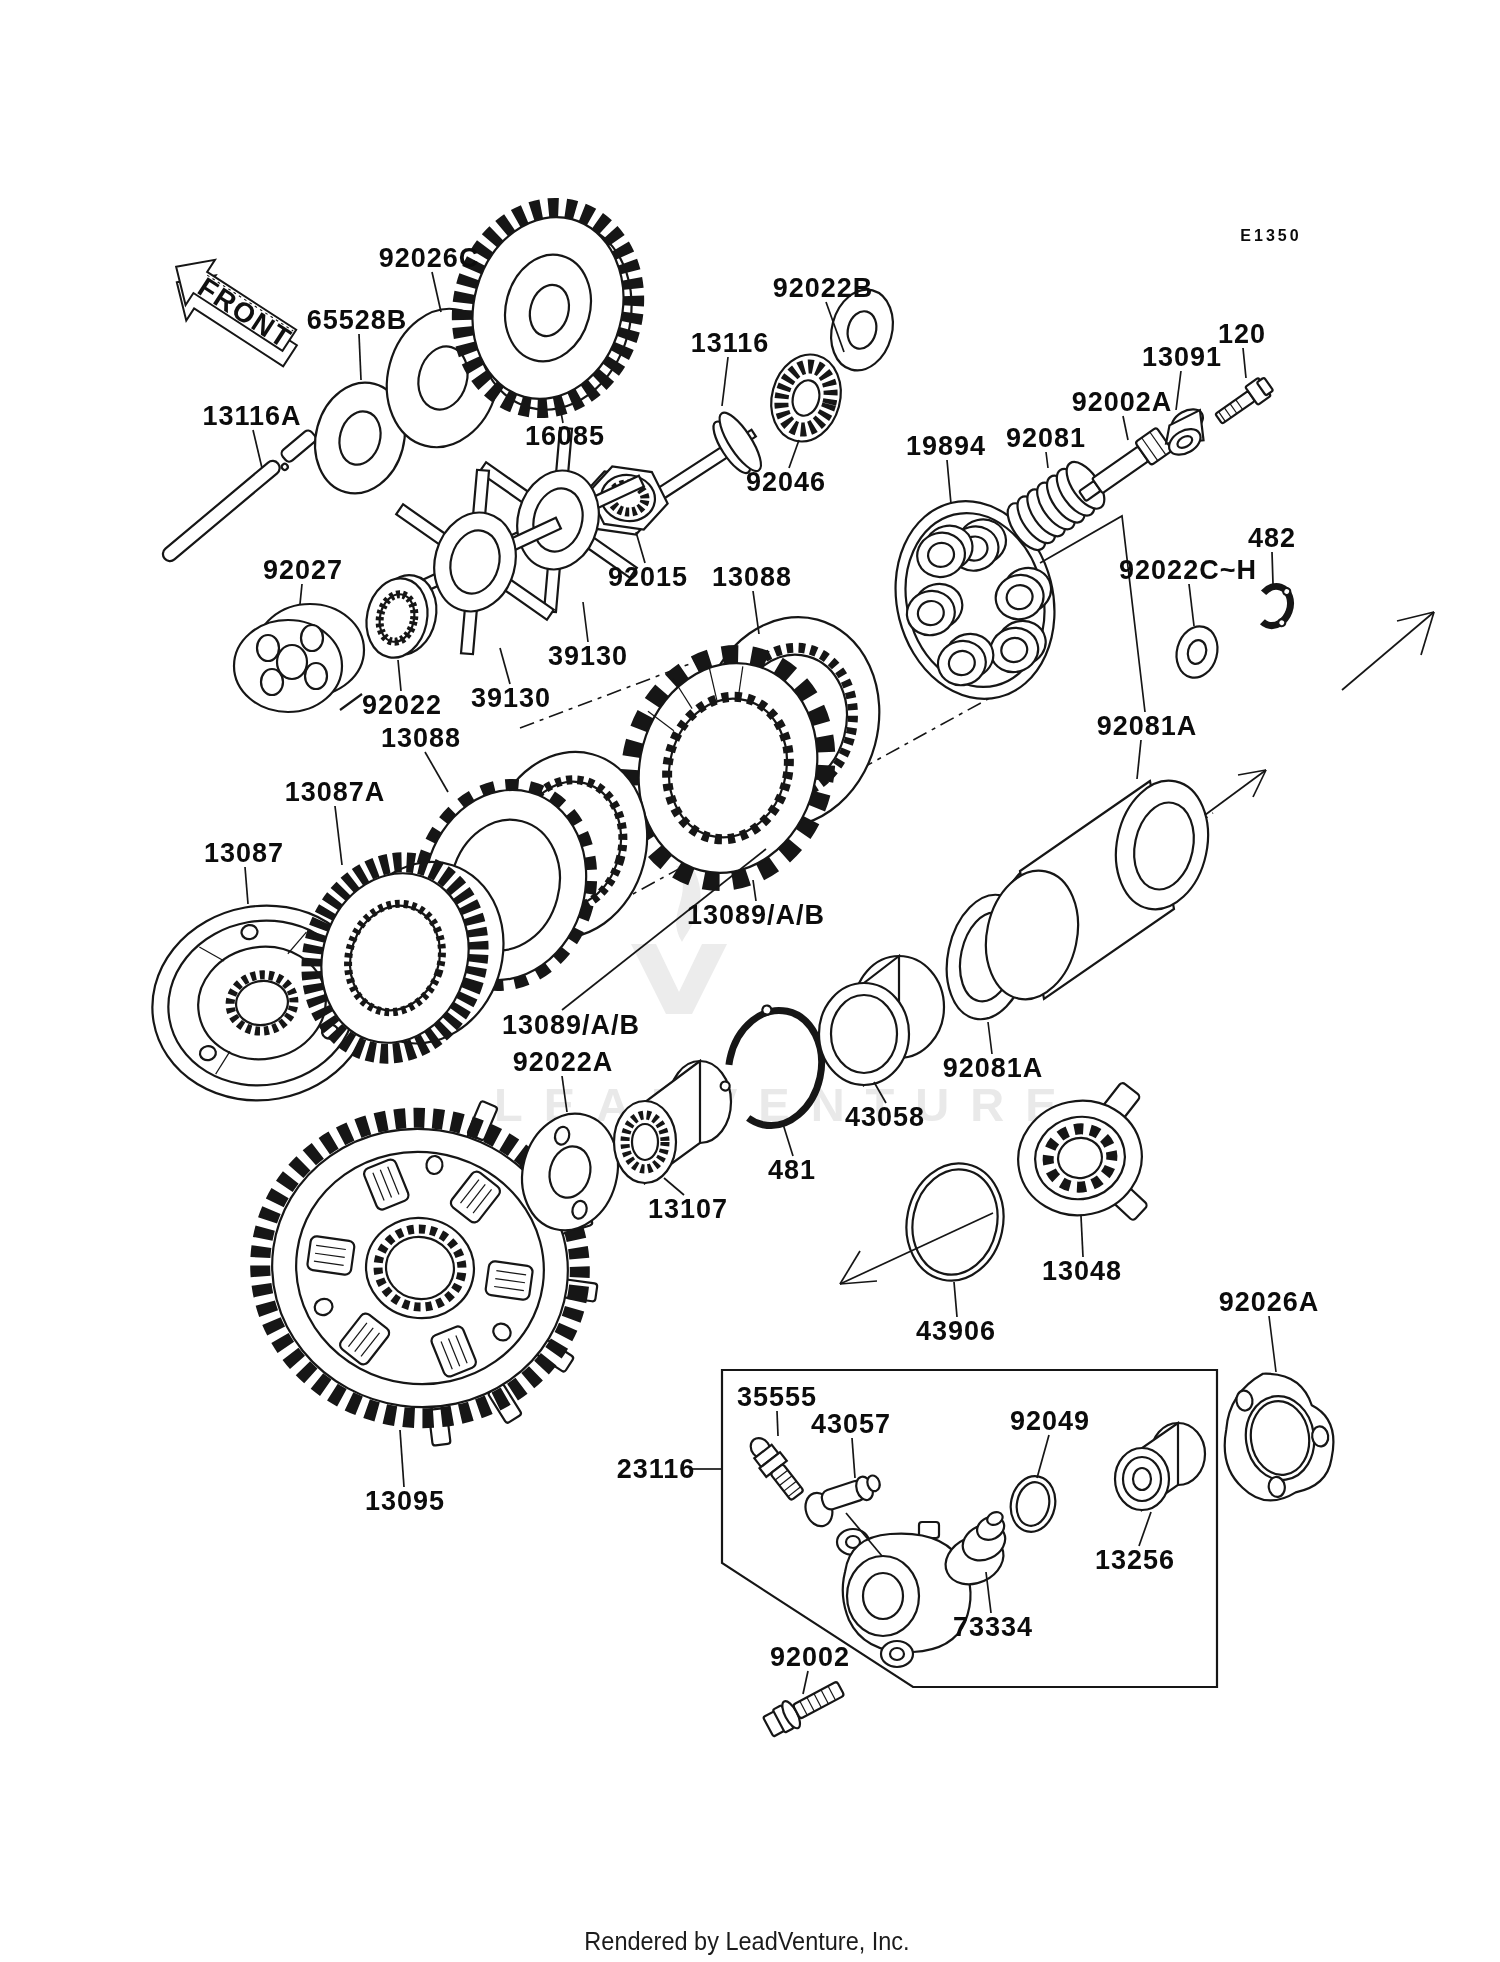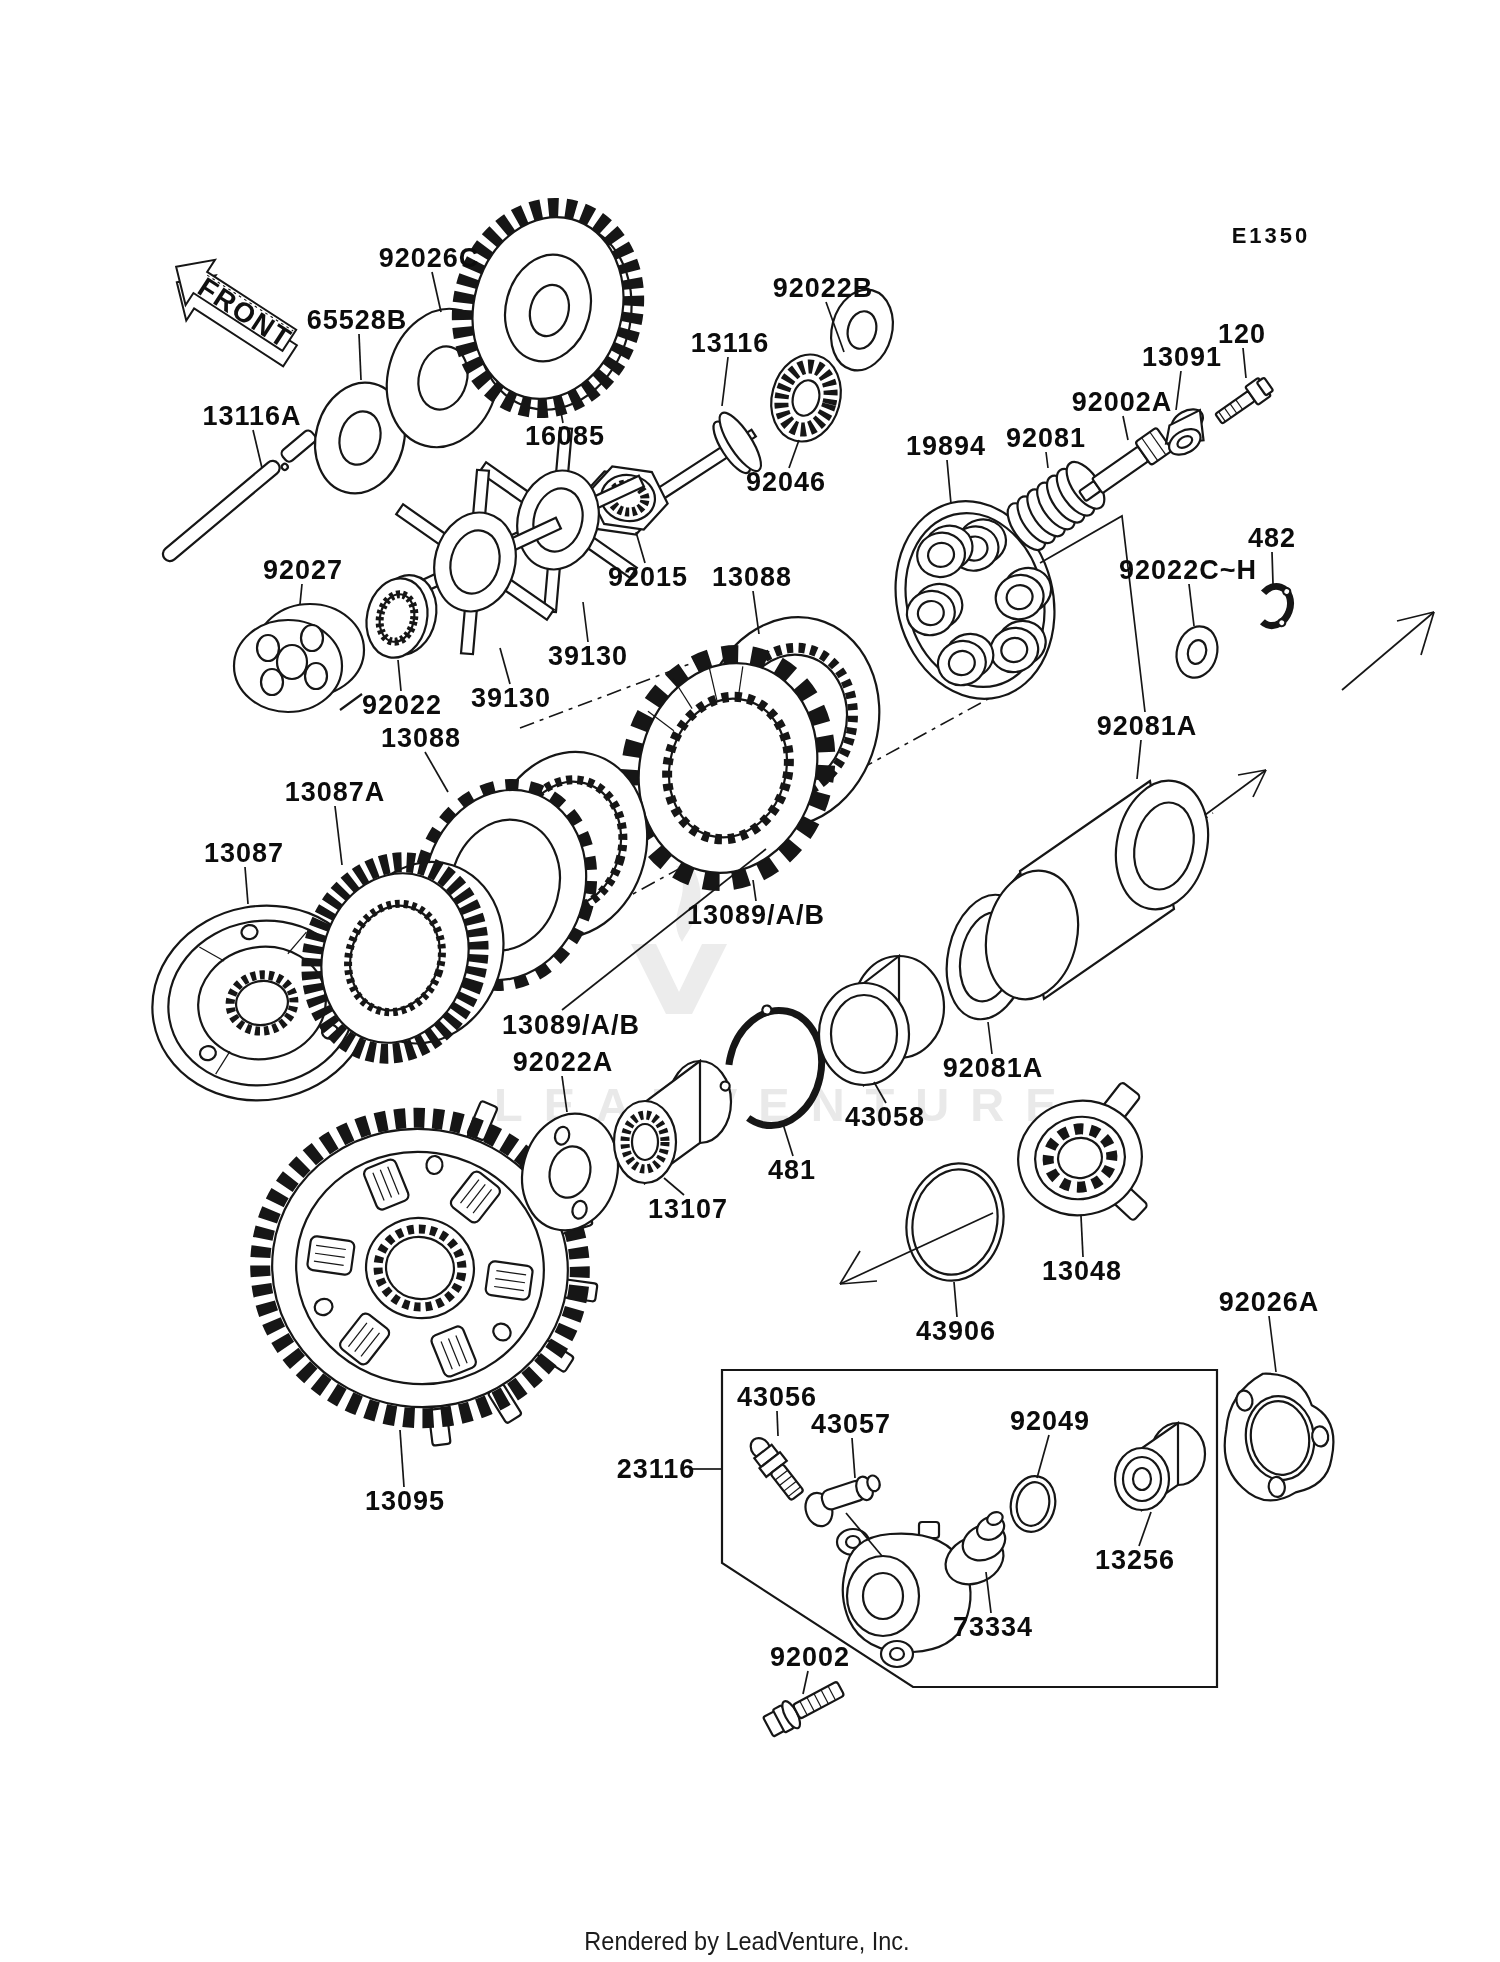--- a/index.html
+++ b/index.html
@@ -8,21 +8,21 @@
   svg{position:absolute;left:0;top:0;}
   .w{fill:#ffffff;stroke:#161616;stroke-width:2.2;}
   .s{fill:none;stroke:#161616;stroke-width:2.2;}
   .t{fill:none;stroke:#161616;}
   .ld{fill:none;stroke:#161616;stroke-width:1.7;}
   .thin{fill:none;stroke:#161616;stroke-width:1.2;}
   .dsh{fill:none;stroke:#161616;stroke-width:1.6;stroke-dasharray:15 6 4 6;}
   .wm{fill:#ececec;}
   .lbl{position:absolute;transform:translate(-50%,-50%);font-weight:bold;font-size:27px;
        letter-spacing:1px;color:#0c0c0c;white-space:nowrap;z-index:5;}
-  .code{font-size:22px;letter-spacing:3px;text-align:right;}
+  .code{font-size:16px;letter-spacing:3px;text-align:right;}
   .footer{position:absolute;left:747px;top:1941px;transform:translate(-50%,-50%) scaleX(.94);
           font-size:25px;font-weight:400;color:#1b1b1b;white-space:nowrap;z-index:5;}
   text.front{font-family:"Liberation Sans",sans-serif;font-weight:bold;font-size:31px;
              letter-spacing:2px;fill:#101010;}
   text.wmtext{font-family:"Liberation Sans",sans-serif;font-weight:bold;font-size:47px;
               letter-spacing:21px;fill:#e9e9e9;}
 </style>
 </head>
 <body>
 
@@ -595,21 +595,21 @@
   <span class="lbl" style="left:563px;top:1062px">92022A</span>
   <span class="lbl" style="left:688px;top:1209px">13107</span>
   <span class="lbl" style="left:792px;top:1170px">481</span>
   <span class="lbl" style="left:885px;top:1117px">43058</span>
   <span class="lbl" style="left:993px;top:1068px">92081A</span>
   <span class="lbl" style="left:1082px;top:1271px">13048</span>
   <span class="lbl" style="left:956px;top:1331px">43906</span>
   <span class="lbl" style="left:1269px;top:1302px">92026A</span>
   <span class="lbl" style="left:405px;top:1501px">13095</span>
   <span class="lbl" style="left:656px;top:1469px">23116</span>
-  <span class="lbl" style="left:777px;top:1397px">43056</span>
+  <span class="lbl" style="left:777px;top:1397px">35555</span>
   <span class="lbl" style="left:851px;top:1424px">43057</span>
   <span class="lbl" style="left:1050px;top:1421px">92049</span>
   <span class="lbl" style="left:1135px;top:1560px">13256</span>
   <span class="lbl" style="left:993px;top:1627px">73334</span>
   <span class="lbl" style="left:810px;top:1657px">92002</span>
 
   <div class="footer">Rendered by LeadVenture, Inc.</div>
 </div>
 
 </body></html>

